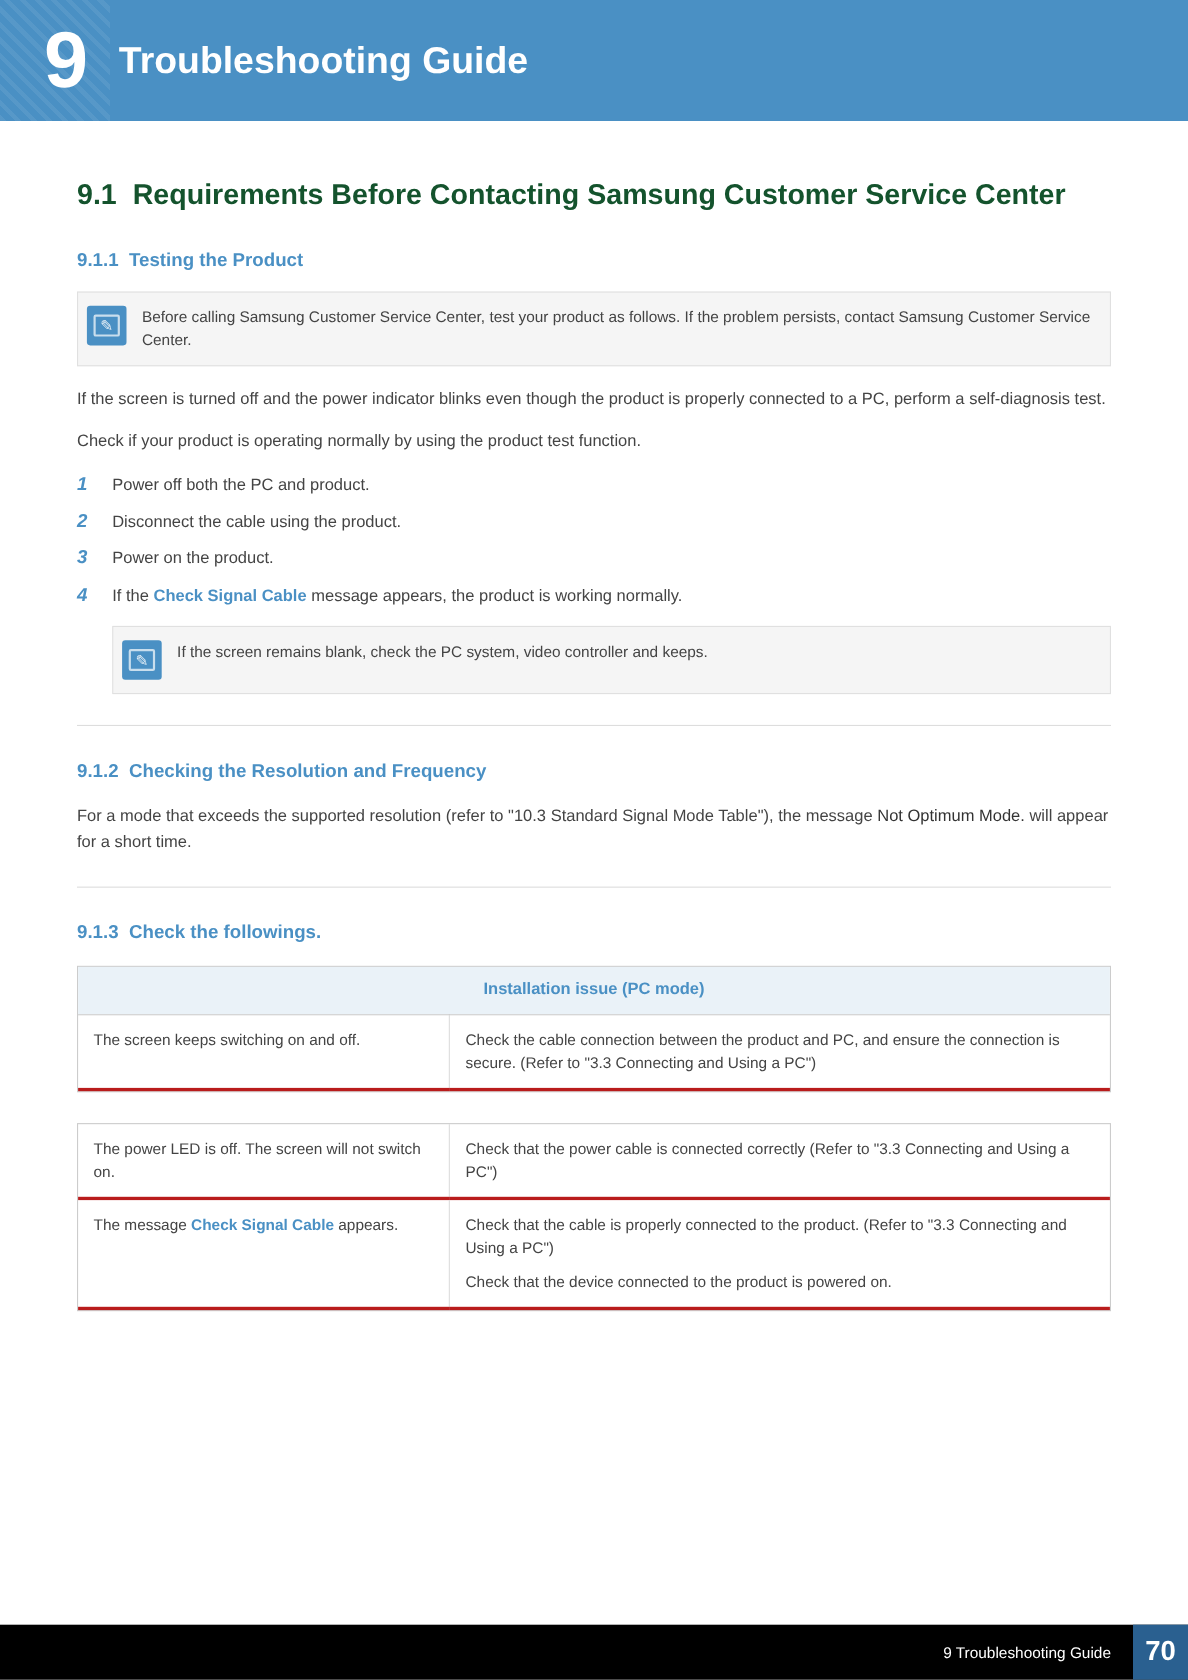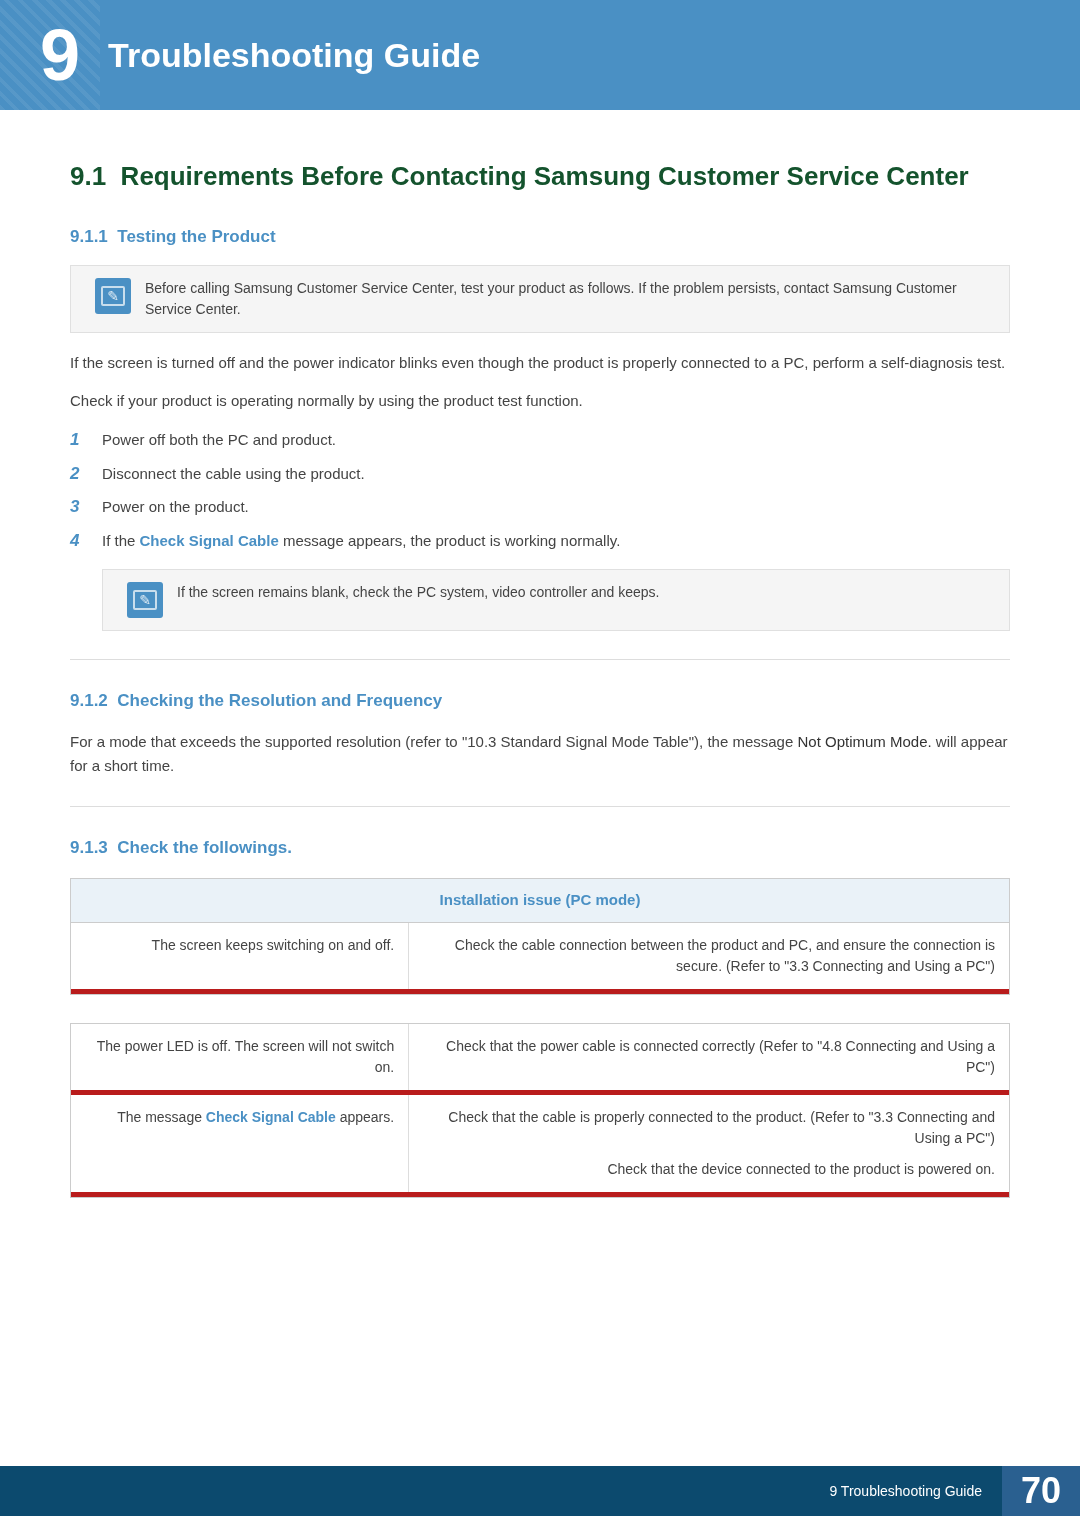--- a/index.html
+++ b/index.html
@@ -82,21 +82,21 @@
       color: #4a90c4;
       margin-bottom: 16px;
       margin-top: 10px;
     }
 
     .note-box {
       display: flex;
       align-items: flex-start;
       background: #f5f5f5;
       border: 1px solid #e0e0e0;
-      padding: 12px 24px;
+      padding: 12px 8px;
       margin-bottom: 18px;
       margin-top: 4px;
     }
 
     .note-icon {
       width: 36px;
       height: 36px;
       min-width: 36px;
       background: #4a90c4;
       border-radius: 3px;
@@ -200,57 +200,56 @@
       font-size: 15px;
       padding: 10px 26px;
       border-bottom: 1px solid #ccc;
     }
 
     .table-body-row td {
       padding: 12px 14px;
       font-size: 14px;
       color: #444;
       vertical-align: top;
-      border-bottom: 5px solid #b91c1c;
+      border-bottom: 3px solid #b91c1c;
       line-height: 1.5;
-      text-align: right;
     }
 
     .table-body-row td:first-child {
       border-right: 1px solid #ddd;
       width: 36%;
     }
 
     
     .footer {
       position: absolute;
-      bottom: 11px;
+      bottom: 0;
       width: 100%;
       height: 50px;
-      background: #0c4a6e;
+      background: #000000;
       display: flex;
       align-items: center;
       justify-content: flex-end;
       padding-right: 0;
       text-align: center;
     }
 
     .footer-text {
       color: #fff;
       font-size: 14px;
       margin-right: 0;
       padding-right: 20px;
     }
 
     .footer-number-box {
       background: #2a6090;
       color: #fff;
-      font-size: 36px;
-      font-weight: bold;
-      width: 78px;
+      font-size: 25px;
+      font-weight: bold;
+      width: 50px;
       height: 50px;
       display: flex;
       align-items: center;
       justify-content: center;
     }
   </style>
 </head>
 <body>
 
 <div class="page">
@@ -340,21 +339,21 @@
             </tr>
           </tbody>
             </table>
         </div>
 
         <div class="table-container">
           <table>
             <tbody>
             <tr class="table-body-row">
               <td>The power LED is off. The screen will not switch on.</td>
-              <td>Check that the power cable is connected correctly (Refer to "4.8 Connecting and Using a PC")</td>
+              <td>Check that the power cable is connected correctly (Refer to "3.3 Connecting and Using a PC")</td>
             </tr>
             <tr class="table-body-row">
               <td>
                 <span>The message </span><span class="bold-blue">Check Signal Cable</span><span> appears.</span>
               </td>
               <td>
                 <p style="margin-bottom:10px;">Check that the cable is properly connected to the product. (Refer to "3.3 Connecting and Using a PC")</p>
                 <p>Check that the device connected to the product is powered on.</p>
               </td>
             </tr>

